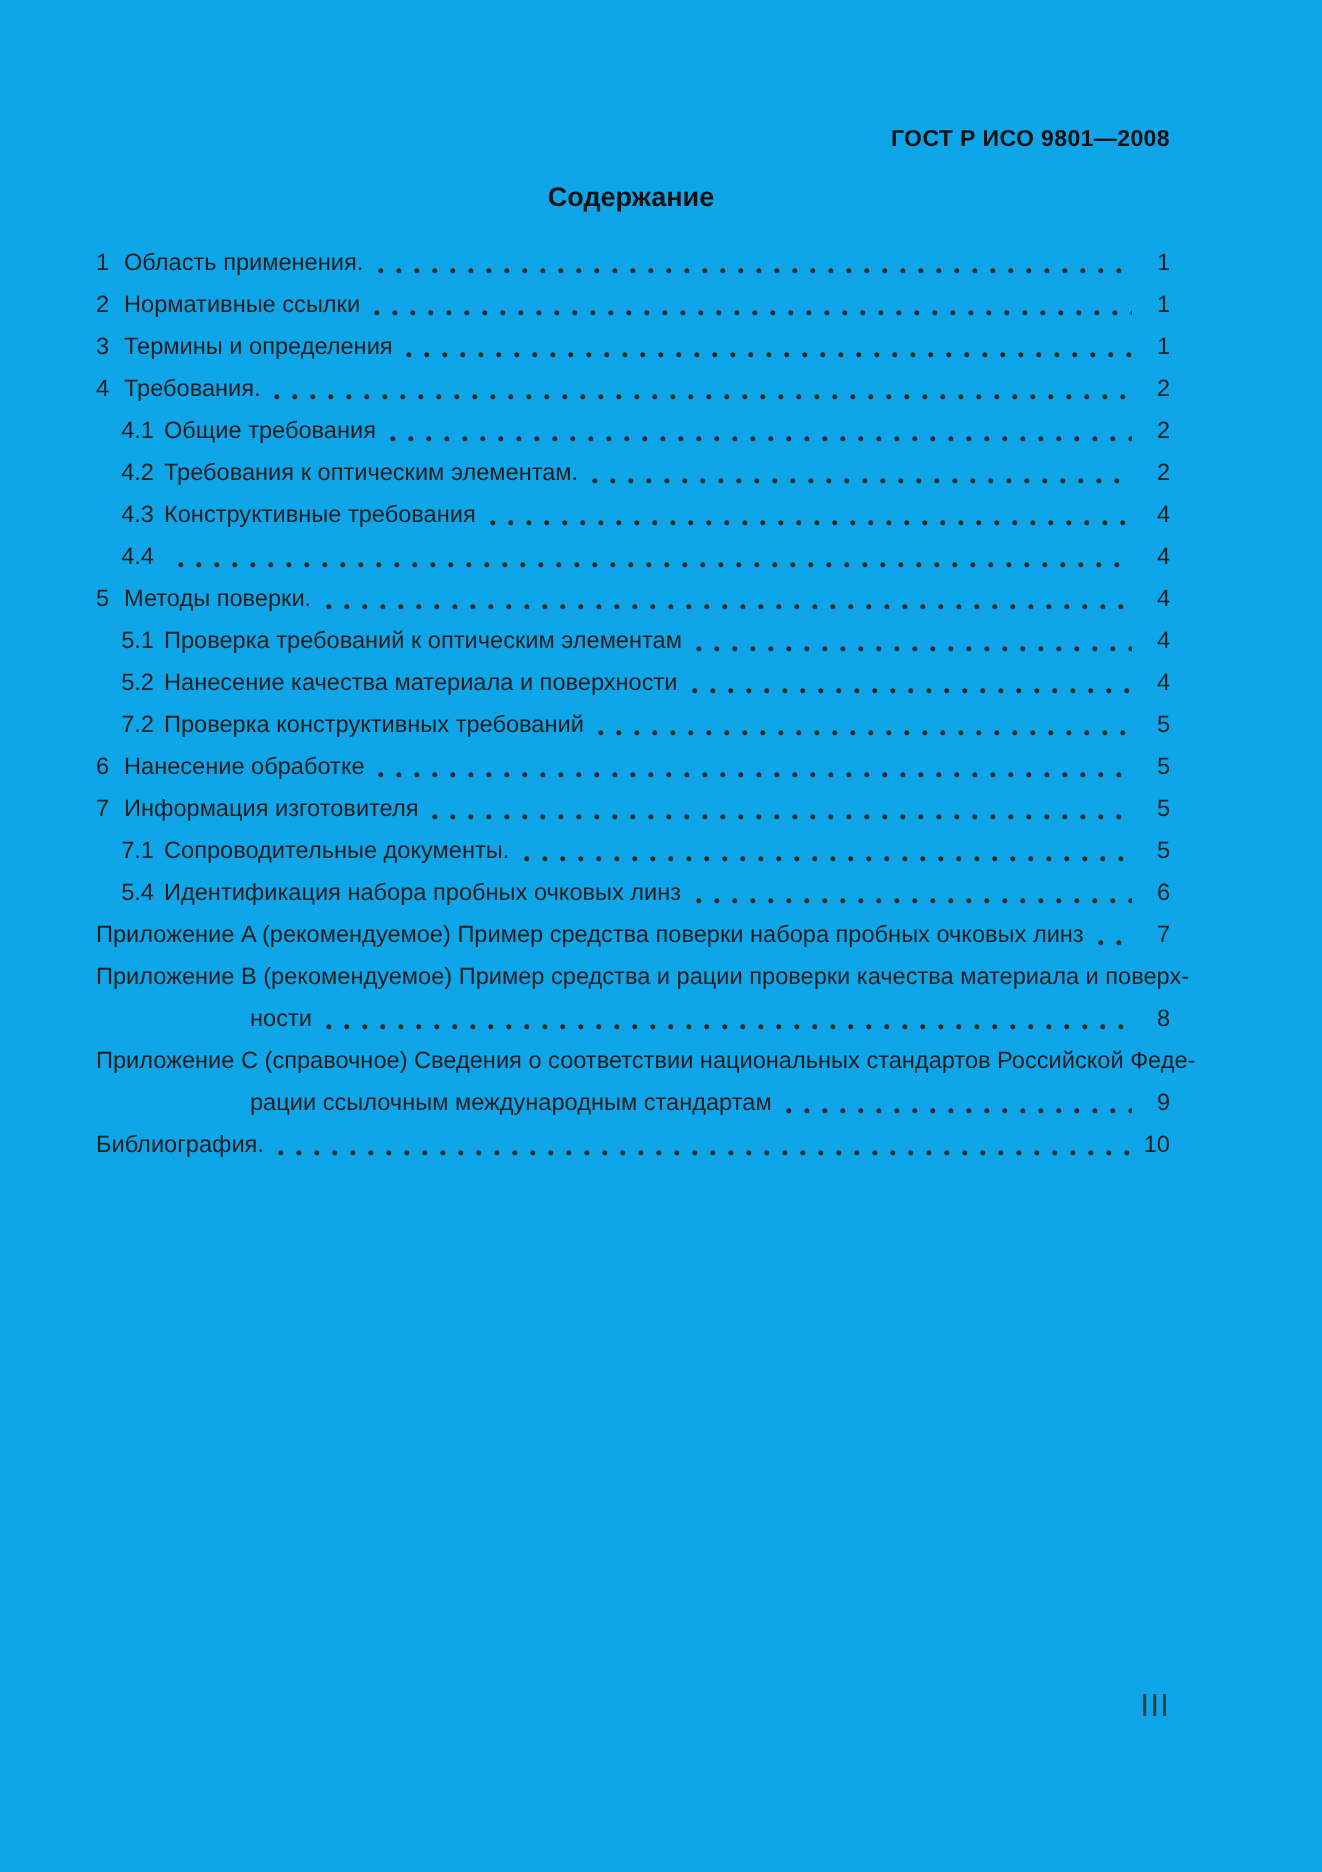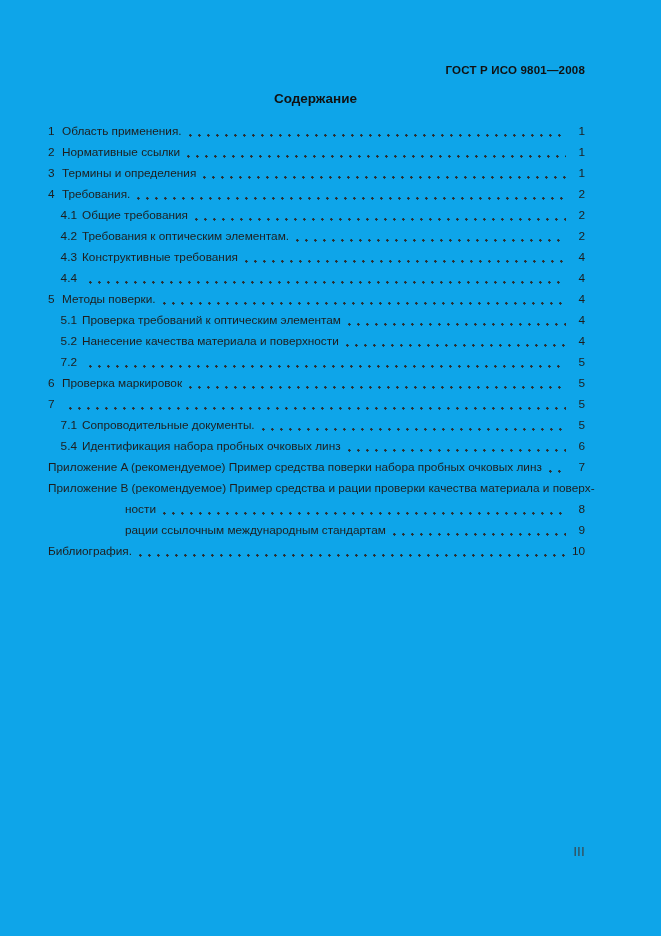--- a/index.html
+++ b/index.html
@@ -82,21 +82,21 @@
     min-width: 14px;
     padding-left: 5px;
     text-align: right;
   }
   .folio {
     position: absolute;
     top: 845px;
     left: 48px;
     right: 76px;
     text-align: right;
-    font-size: 12px;
+    font-size: 16px;
     color: #3c3c3c;
     letter-spacing: 0.5px;
   }
 </style>
 </head>
 <body>
 
 <div class="page">
 
   <div class="running-header">
@@ -166,31 +166,33 @@
         <span class="pgnum">4</span>
       </div>
       <div class="toc-row lvl2">
         <span class="num">5.2</span>
         <span class="label">Нанесение качества материала и поверхности</span>
         <span class="leader"></span>
         <span class="pgnum">4</span>
       </div>
       <div class="toc-row lvl2">
         <span class="num">7.2</span>
+        <span class="label">Проверка конструктивных требований</span>
         <span class="leader"></span>
         <span class="pgnum">5</span>
       </div>
       <div class="toc-row lvl1">
         <span class="num">6</span>
-        <span class="label">Проверка маркировок</span>
+        <span class="label">Нанесение обработке</span>
         <span class="leader"></span>
         <span class="pgnum">5</span>
       </div>
       <div class="toc-row lvl1">
         <span class="num">7</span>
+        <span class="label">Информация изготовителя</span>
         <span class="leader"></span>
         <span class="pgnum">5</span>
       </div>
       <div class="toc-row lvl2">
         <span class="num">7.1</span>
         <span class="label">Сопроводительные документы.</span>
         <span class="leader"></span>
         <span class="pgnum">5</span>
       </div>
       <div class="toc-row lvl2">
@@ -204,20 +206,23 @@
         <span class="leader"></span>
         <span class="pgnum">7</span>
       </div>
       <div class="toc-row lvl0">
         <span class="label">Приложение B (рекомендуемое) Пример средства и рации проверки качества материала и поверх-</span>
       </div>
       <div class="toc-row cont">
         <span class="label">ности</span>
         <span class="leader"></span>
         <span class="pgnum">8</span>
+      </div>
+      <div class="toc-row lvl0">
+        <span class="label">Приложение C (справочное) Сведения о соответствии национальных стандартов Российской Феде-</span>
       </div>
       <div class="toc-row cont">
         <span class="label">рации ссылочным международным стандартам</span>
         <span class="leader"></span>
         <span class="pgnum">9</span>
       </div>
       <div class="toc-row lvl0">
         <span class="label">Библиография.</span>
         <span class="leader"></span>
         <span class="pgnum">10</span>

